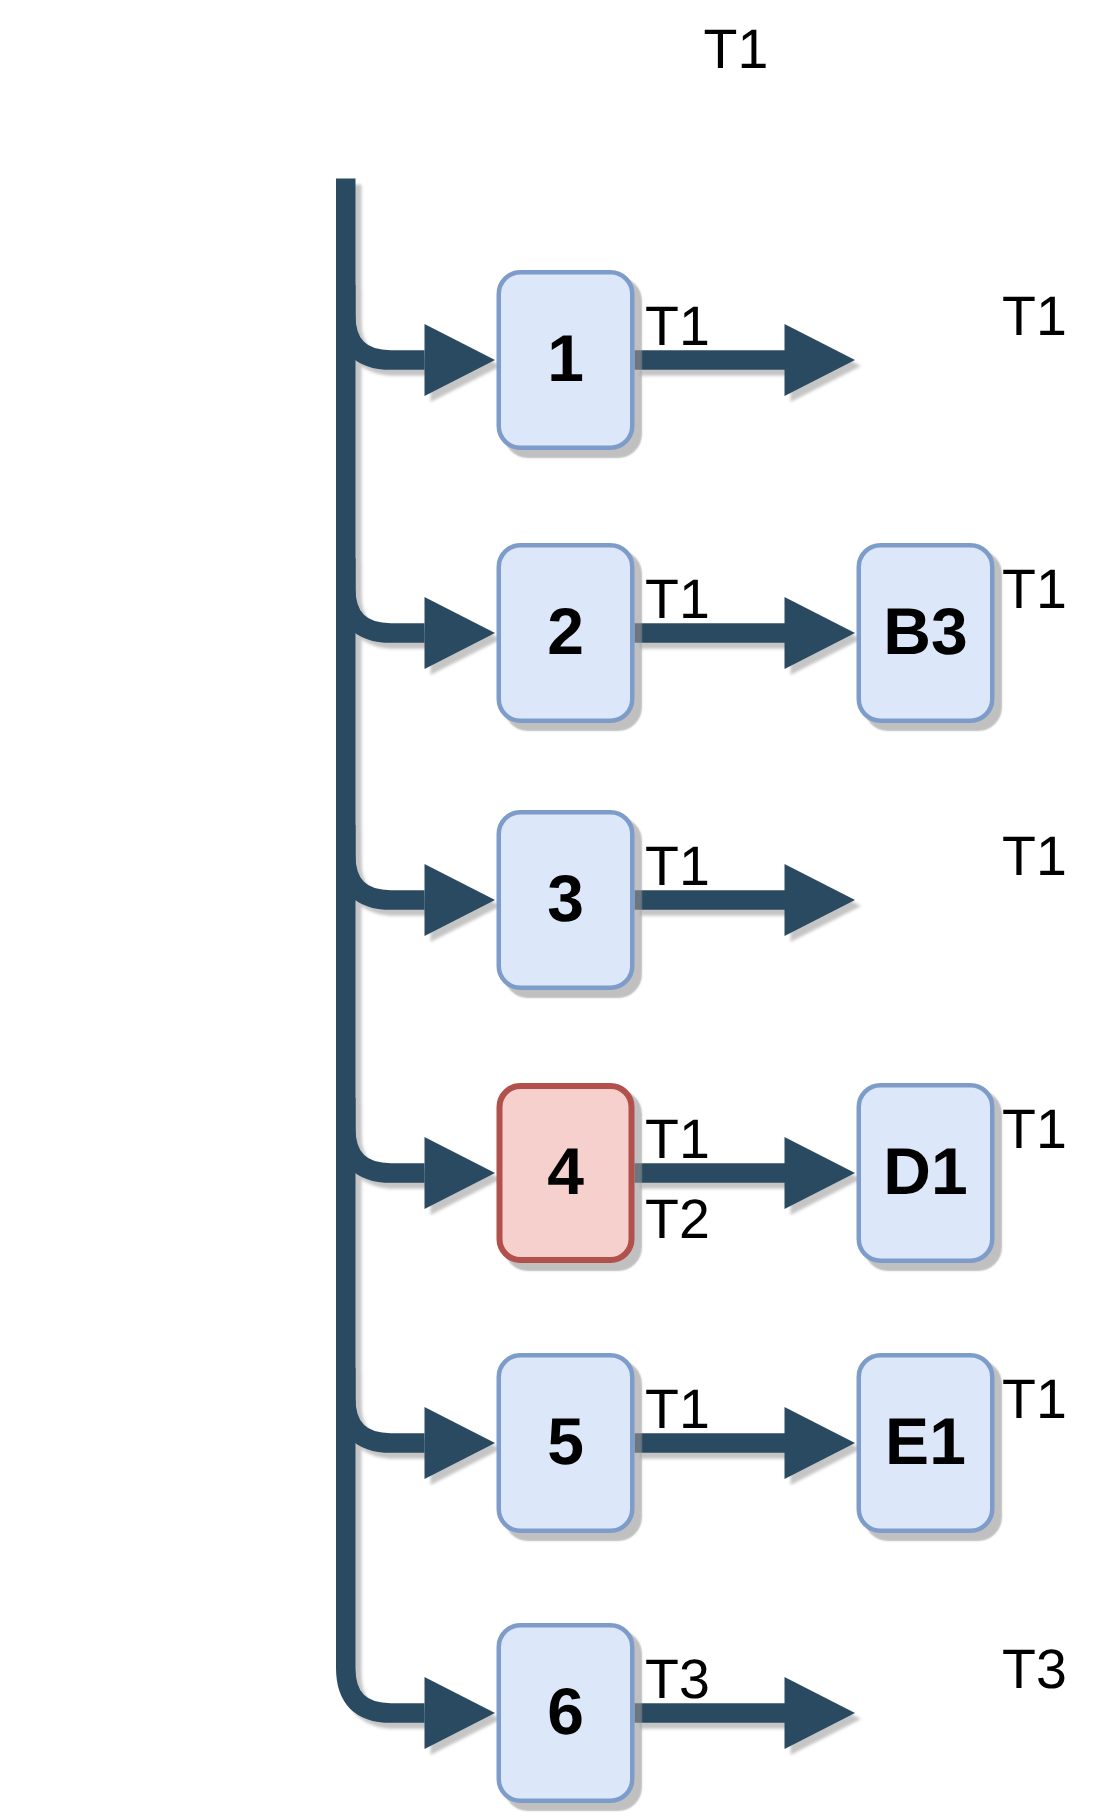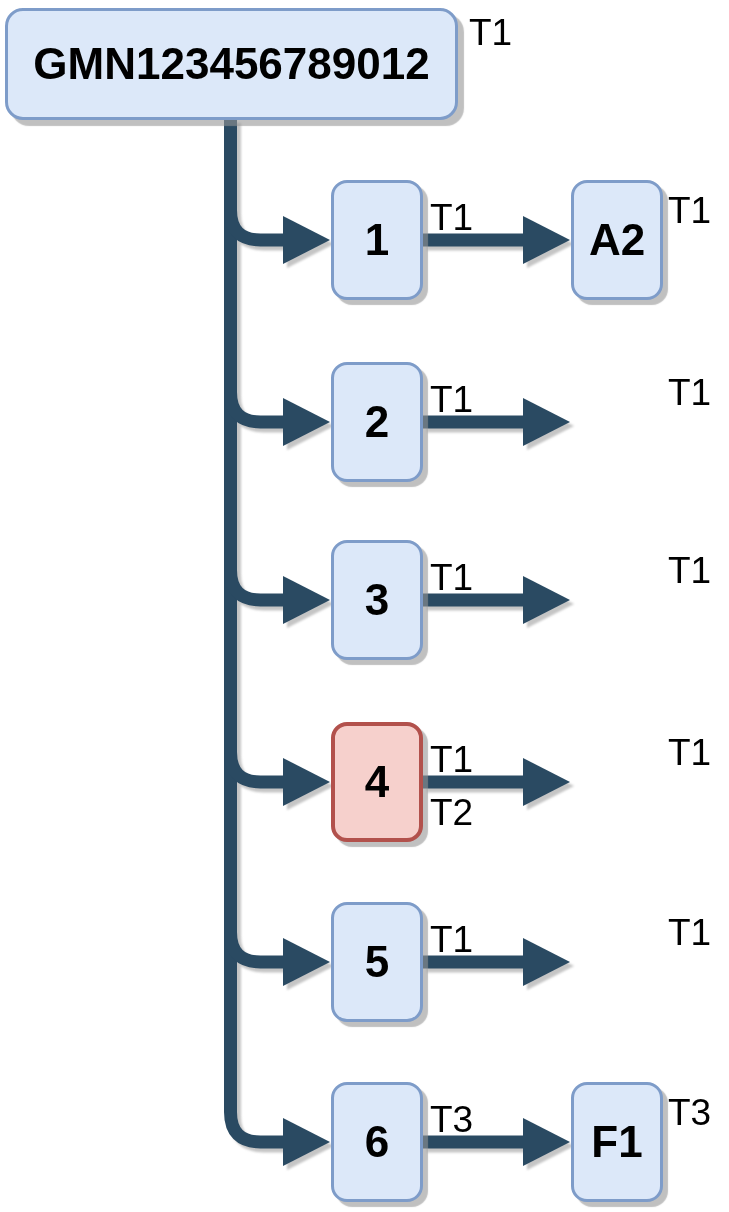--- a/index.html
+++ b/index.html
@@ -69,78 +69,78 @@
 
       <polygon points="523,216 523,264 570,240" fill="#2a4a62"></polygon>
       <polygon points="523,398 523,446 570,422" fill="#2a4a62"></polygon>
       <polygon points="523,576 523,624 570,600" fill="#2a4a62"></polygon>
       <polygon points="523,758 523,806 570,782" fill="#2a4a62"></polygon>
       <polygon points="523,938 523,986 570,962" fill="#2a4a62"></polygon>
       <polygon points="523,1118 523,1166 570,1142" fill="#2a4a62"></polygon>
     </g>
   </svg>
 
-  <div class="root-box">
-    <span>GMN123456789012</span>
-  </div>
   <div class="tag root-tag">T1</div>
 
   <div class="row row1">
     <div class="node src">
       <span>1</span>
     </div>
     <div class="tag t-up">T1</div>
     <div class="tag t-down"></div>
-    <div class="node dst">
-      <span>A2</span>
-    </div>
     <div class="tag t-dst">T1</div>
   </div>
 
   <div class="row row2">
     <div class="node src">
       <span>2</span>
     </div>
     <div class="tag t-up">T1</div>
     <div class="tag t-down"></div>
+    <div class="node dst">
+      <span>B3</span>
+    </div>
     <div class="tag t-dst">T1</div>
   </div>
 
   <div class="row row3">
     <div class="node src">
       <span>3</span>
     </div>
     <div class="tag t-up">T1</div>
     <div class="tag t-down"></div>
     <div class="tag t-dst">T1</div>
   </div>
 
   <div class="row row4">
     <div class="node src hl">
       <span>4</span>
     </div>
     <div class="tag t-up">T1</div>
     <div class="tag t-down">T2</div>
+    <div class="node dst">
+      <span>D1</span>
+    </div>
     <div class="tag t-dst">T1</div>
   </div>
 
   <div class="row row5">
     <div class="node src">
       <span>5</span>
     </div>
     <div class="tag t-up">T1</div>
     <div class="tag t-down"></div>
+    <div class="node dst">
+      <span>E1</span>
+    </div>
     <div class="tag t-dst">T1</div>
   </div>
 
   <div class="row row6">
     <div class="node src">
       <span>6</span>
     </div>
     <div class="tag t-up">T3</div>
     <div class="tag t-down"></div>
-    <div class="node dst">
-      <span>F1</span>
-    </div>
     <div class="tag t-dst">T3</div>
   </div>
 
 </div>
 
 </body></html>

